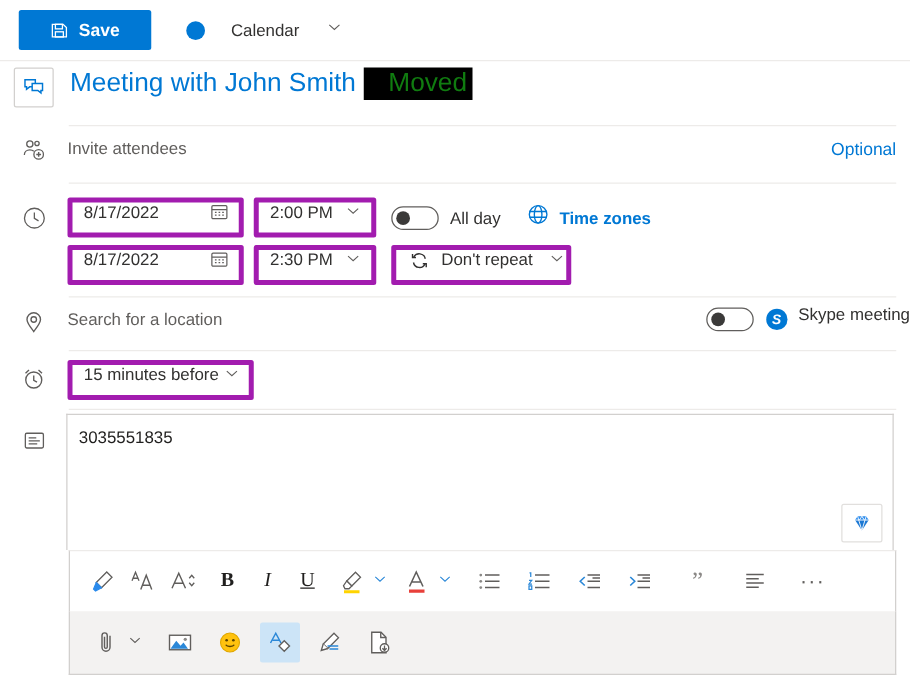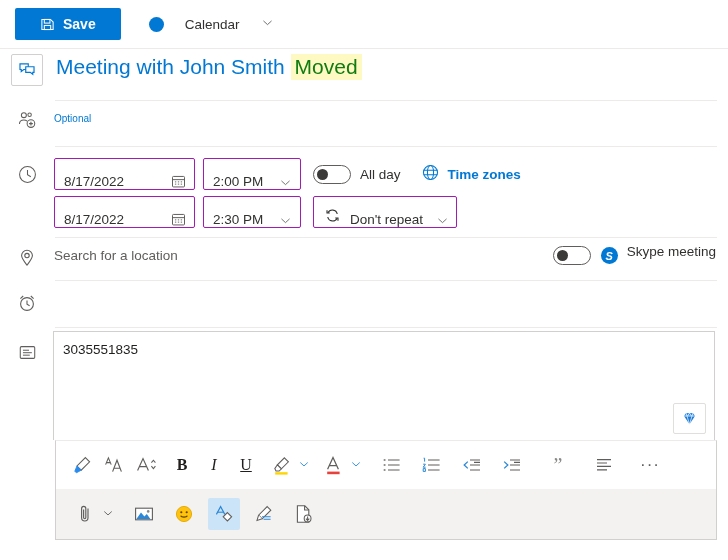--- a/index.html
+++ b/index.html
@@ -112,51 +112,51 @@
     background: #fff;
   }
   .title-text {
     font-size: 21px;
     color: #0078d4;
     line-height: 30px;
     white-space: nowrap;
     padding-left: 2px;
   }
   .title-text .hl {
-    background: #fef9c3;
+    background: #000000;
     color: #107c10;
-    padding: 1px 4px 2px 4px;
+    padding: 1px 4px 2px 20px;
   }
 
   
   .att-row { top: 108px; height: 34px; }
   .att-placeholder {
     font-size: 13.5px;
     color: #605e5c;
     line-height: 22px;
     flex: 1;
   }
   .optional-link {
-    font-size: 10px;
+    font-size: 14px;
     color: #0078d4;
     line-height: 22px;
     margin-right: 11px;
     cursor: pointer;
   }
 
   
   .dt-row { top: 158px; }
   .field {
     box-sizing: border-box;
     height: 32px;
-    border: 1px solid #a21caf;
+    border: 4px solid #a21caf;
     border-radius: 2px;
     background: #fff;
     display: flex;
-    align-items: flex-end;
+    align-items: flex-start;
     font-size: 13.5px;
     color: #323130;
     cursor: pointer;
   }
   .field .val { flex: 1; padding-left: 9px; white-space: nowrap; }
   .field .aff { padding: 0 8px 0 4px; display:flex; align-items:center; }
   .date-field { width: 141px; }
   .time-field { width: 98px; margin-left: 8px; }
   .repeat-field { width: 144px; padding-left: 10px; gap: 9px; }
   .reminder-field { width: 149px; }
@@ -348,20 +348,21 @@
       <span>
         <svg width="21" height="21" viewBox="0 0 22 22" fill="none">
           <circle cx="7.2" cy="5.4" r="2.6" stroke="#605e5c" stroke-width="1.1"></circle>
           <circle cx="13.2" cy="5.0" r="1.8" stroke="#605e5c" stroke-width="1.1"></circle>
           <path d="M2.6 14.6c0-2.6 2.1-4.2 4.6-4.2 1.3 0 2.5.4 3.4 1.2" stroke="#605e5c" stroke-width="1.1" fill="none"></path>
           <circle cx="14.6" cy="14.2" r="4" stroke="#605e5c" stroke-width="1.1" fill="#fff"></circle>
           <path d="M14.6 12.2v4M12.6 14.2h4" stroke="#605e5c" stroke-width="1.2"></path>
         </svg>
       </span>
     </div>
+    <div class="att-placeholder">Invite attendees</div>
     <div class="optional-link">Optional</div>
   </div>
   <div class="divider" style="top:146px;"></div>
 
   <div class="row dt-row">
     <div class="rail" style="padding-top:6px;">
       <span>
         <svg width="21" height="21" viewBox="0 0 22 22" fill="none">
           <circle cx="11" cy="11" r="8.3" stroke="#605e5c" stroke-width="1.1"></circle>
           <path d="M11 6.2V11.2l3.5 2.1" stroke="#605e5c" stroke-width="1.1" fill="none"></path>
@@ -453,34 +454,42 @@
           <path d="M10 18.2c3.2-4.2 5.4-6.8 5.4-9.6A5.4 5.4 0 0 0 4.6 8.6c0 2.8 2.2 5.4 5.4 9.6z" stroke="#605e5c" stroke-width="1.1" fill="none"></path>
           <circle cx="10" cy="8.6" r="2.2" stroke="#605e5c" stroke-width="1.1"></circle>
         </svg>
       </span>
     </div>
     <div class="loc-placeholder">Search for a location</div>
     <div class="toggle" style="margin-top:2px;">
       <span class="knob"></span>
     </div>
     <span class="skype-badge" style="margin-left:10px;margin-top:3px;">S</span>
-    <span class="inline-label" style="margin-right:12px;">Skype meeting</span>
+    <span class="inline-label" style="">Skype meeting</span>
   </div>
   <div class="divider" style="top:280px;"></div>
 
   <div class="row rem-row">
     <div class="rail" style="padding-top:5px;">
       <span>
         <svg width="20" height="20" viewBox="0 0 20 20" fill="none">
           <circle cx="10" cy="11" r="6.4" stroke="#605e5c" stroke-width="1.1"></circle>
           <path d="M10 7.4V11.2l2.6 1.5" stroke="#605e5c" stroke-width="1.1" fill="none"></path>
           <path d="M3.4 5.6L6.2 3.0M16.6 5.6L13.8 3.0" stroke="#605e5c" stroke-width="1.1" fill="none"></path>
         </svg>
       </span>
     </div>
+    <div class="field reminder-field">
+      <span class="val">15 minutes before</span>
+      <span class="aff">
+        <svg width="13" height="13" viewBox="0 0 16 16">
+            <path d="M3 6l5 4.6L13 6" stroke="#605e5c" stroke-width="1.05" fill="none"></path>
+          </svg>
+      </span>
+    </div>
   </div>
   <div class="divider" style="top:327px;"></div>
 
   <div class="row" style="top:341px;">
     <div class="rail">
       <span>
         <svg width="19" height="19" viewBox="0 0 20 20" fill="none">
           <rect x="2.4" y="3.8" width="15.2" height="12.4" rx="1.2" stroke="#605e5c" stroke-width="1.1"></rect>
           <path d="M5.2 7.6h6.4M5.2 10.2h9.4M5.2 12.8h7.2" stroke="#605e5c" stroke-width="1.05"></path>
         </svg>

